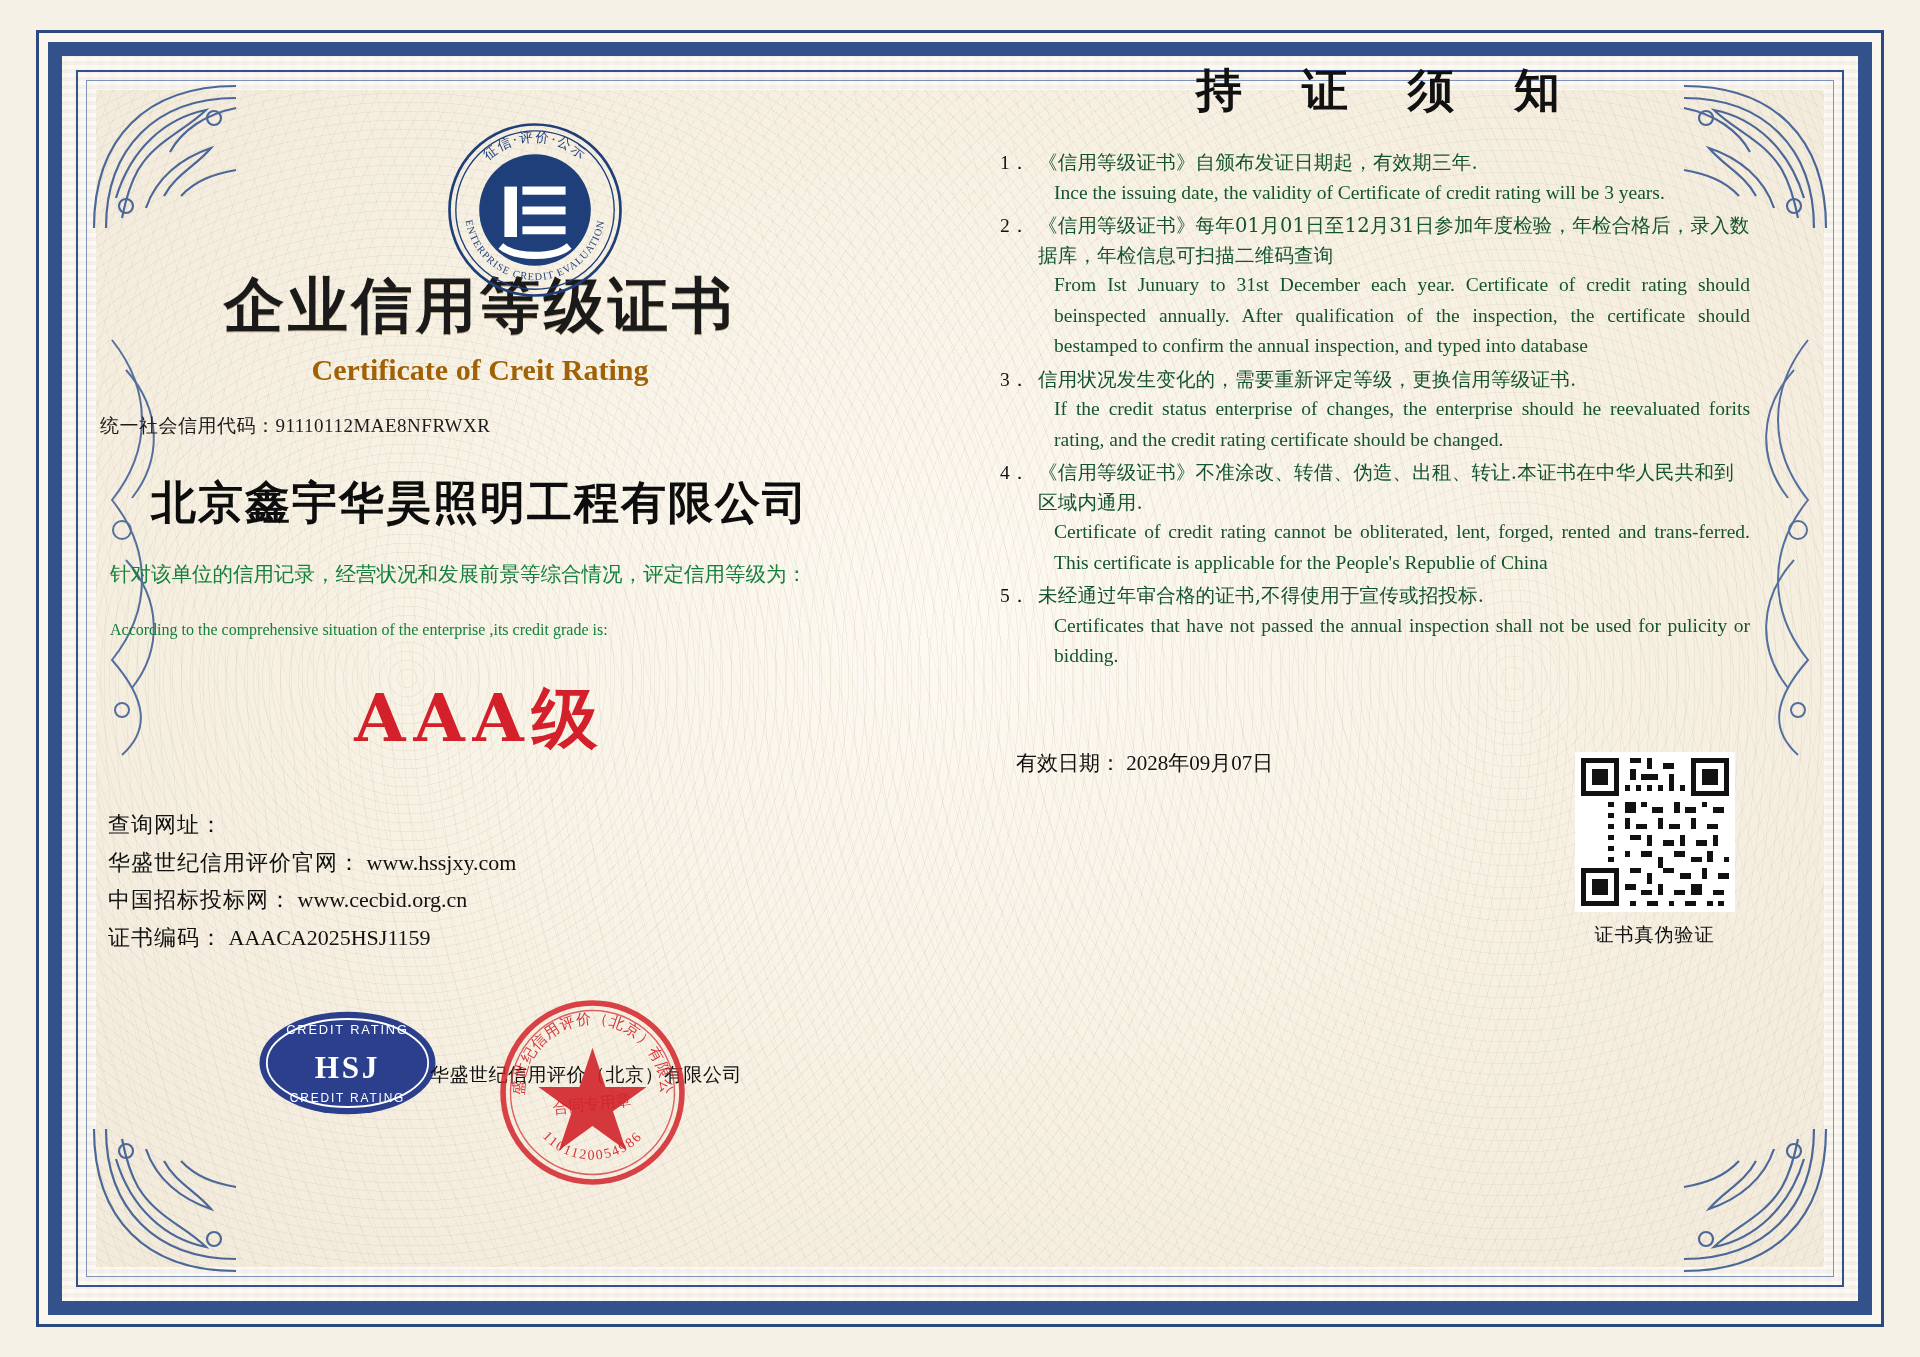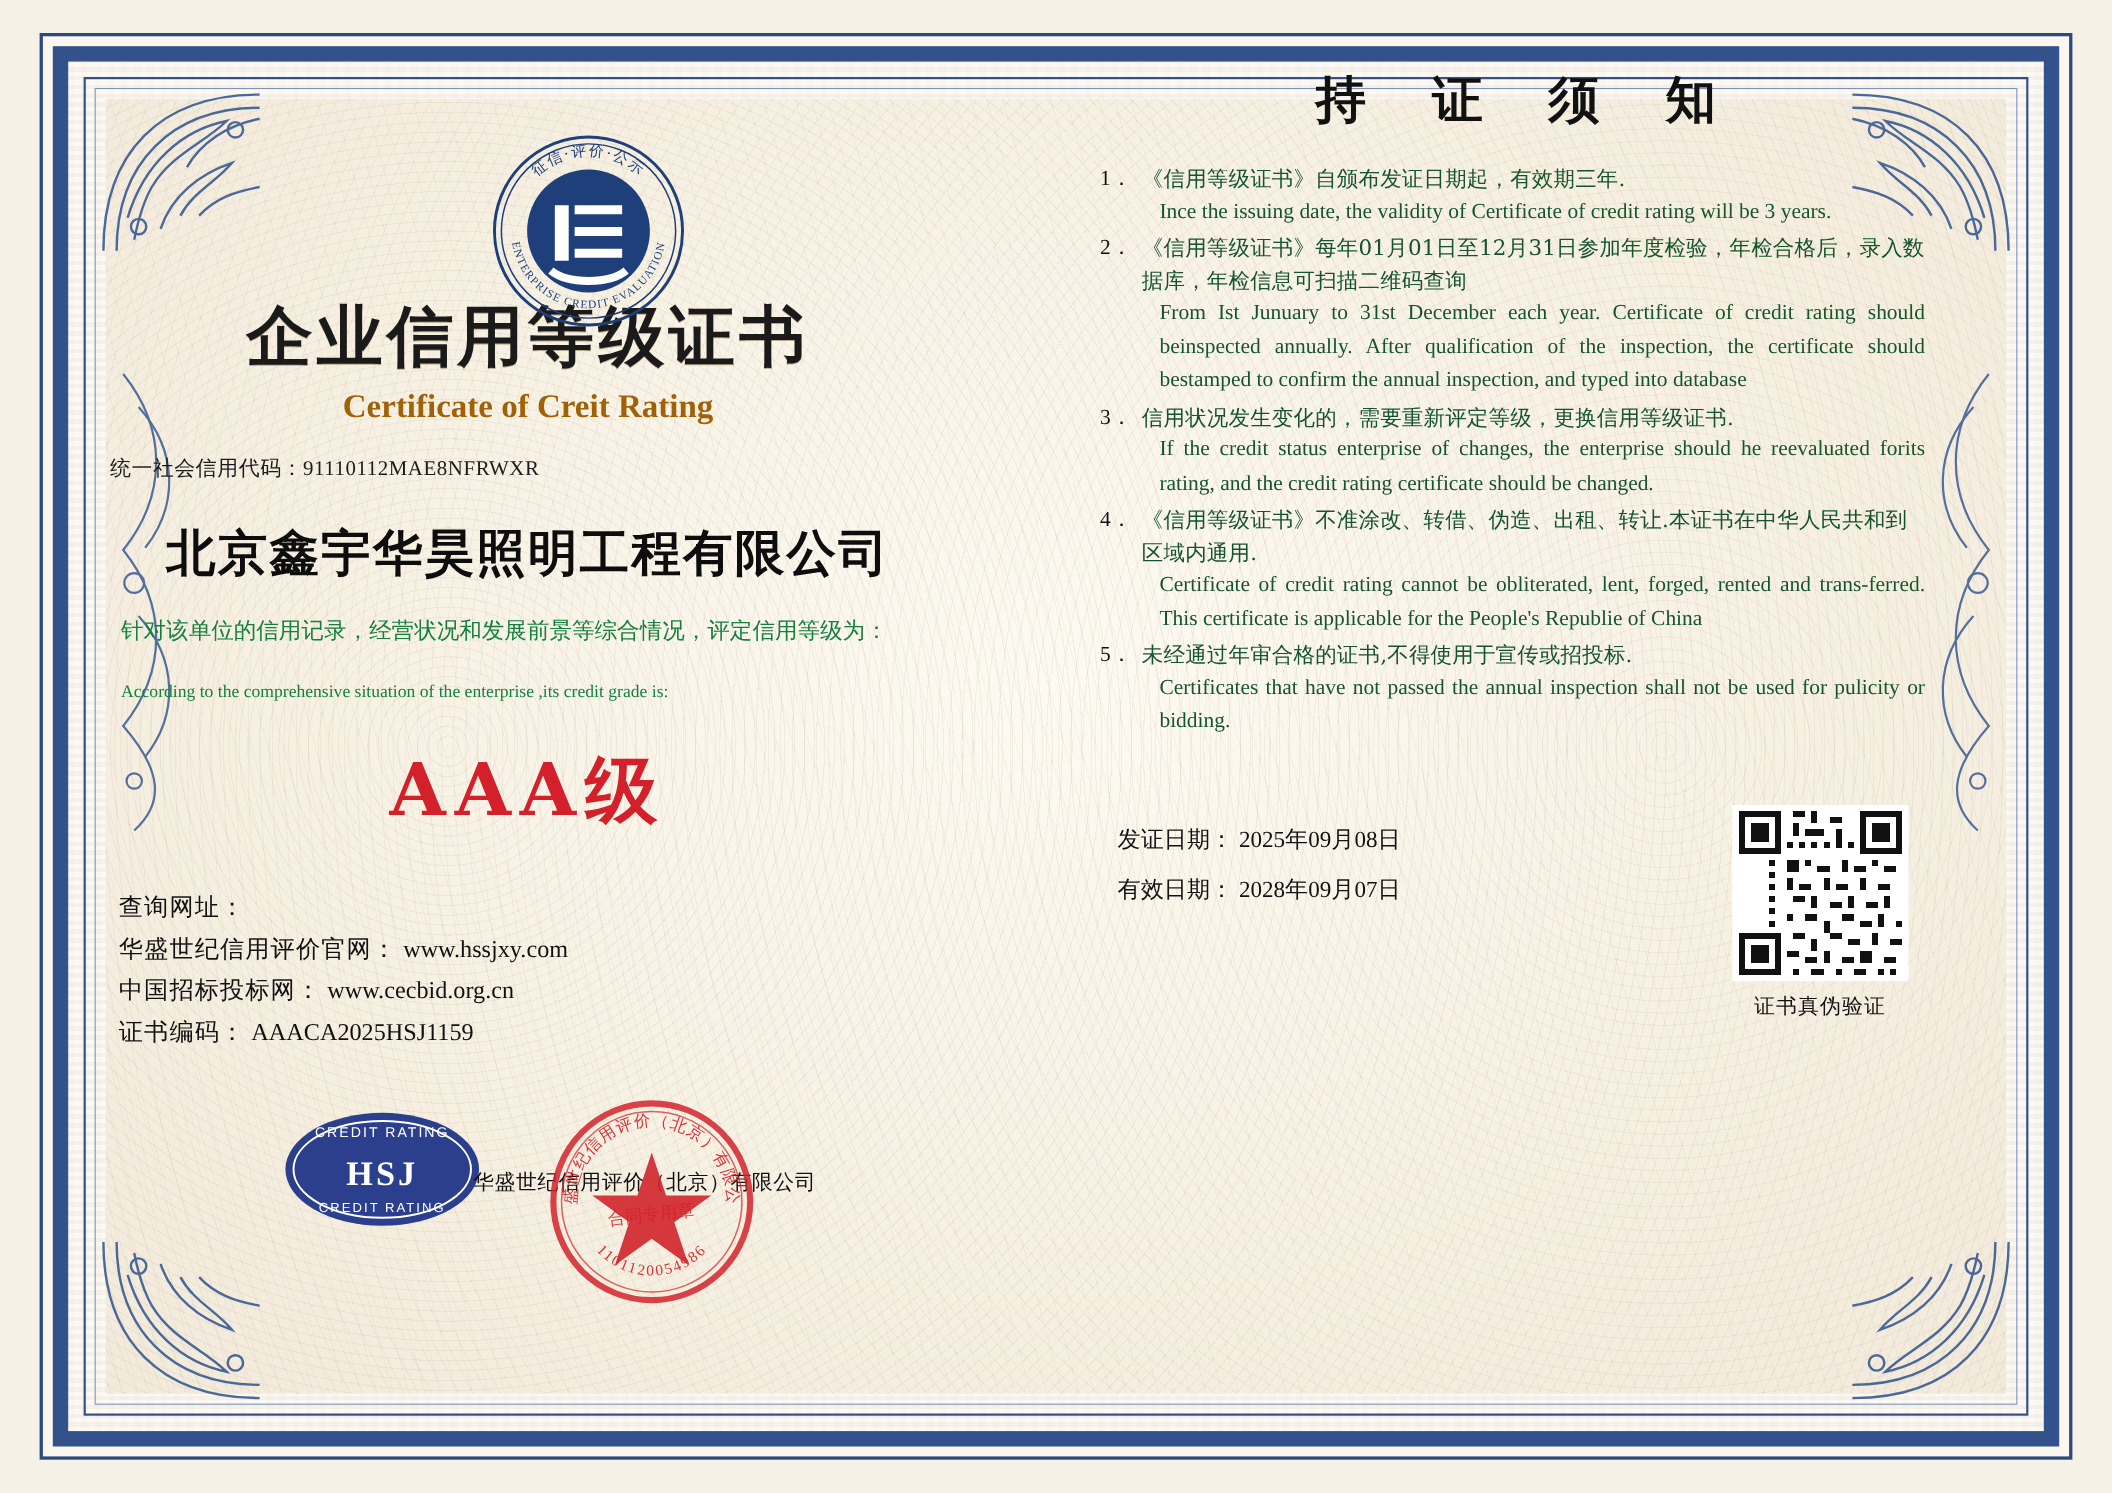--- a/index.html
+++ b/index.html
@@ -191,21 +191,21 @@
     padding-left:16px;
   }
   .dates{
     margin-top:70px;
     padding-left:16px;
     font-size:21px;
     line-height:2.1;
     color:#111;
   }
   
-  .qr-wrap{position:absolute;right:18px;top:672px;width:175px;text-align:center;}
+  .qr-wrap{position:absolute;right:18px;top:692px;width:175px;text-align:center;}
   .qr{
     width:160px;height:160px;margin:0 auto;
     background:#fff;
     display:block;
     image-rendering:pixelated;
   }
   .qr-cap{margin-top:10px;font-size:19px;color:#111;letter-spacing:1px;font-family:"DejaVu Serif",serif;}
 </style>
 </head>
 <body>
@@ -411,24 +411,20 @@
           <div class="cn-line">《信用等级证书》不准涂改、转借、伪造、出租、转让.本证书在中华人民共和到区域内通用.</div>
           <div class="en-line">Certificate of credit rating cannot be obliterated, lent, forged, rented and trans-ferred. This certificate is applicable for the People's Republie of China</div>
         </li>
         <li>
           <div class="cn-line">未经通过年审合格的证书,不得使用于宣传或招投标.</div>
           <div class="en-line">Certificates that have not passed the annual inspection shall not be used for pulicity or bidding.</div>
         </li>
       </ol>
 
       <div class="dates">
-        <div>
-          <span>发证日期：</span>
-          <span>2025年09月08日</span>
-        </div>
         <div>
           <span>有效日期：</span>
           <span>2028年09月07日</span>
         </div>
       </div>
 
       <div class="qr-wrap">
         <svg class="qr" viewBox="0 0 29 29" shape-rendering="crispEdges">
           <rect width="29" height="29" fill="#fff"></rect>
           <g fill="#111">

